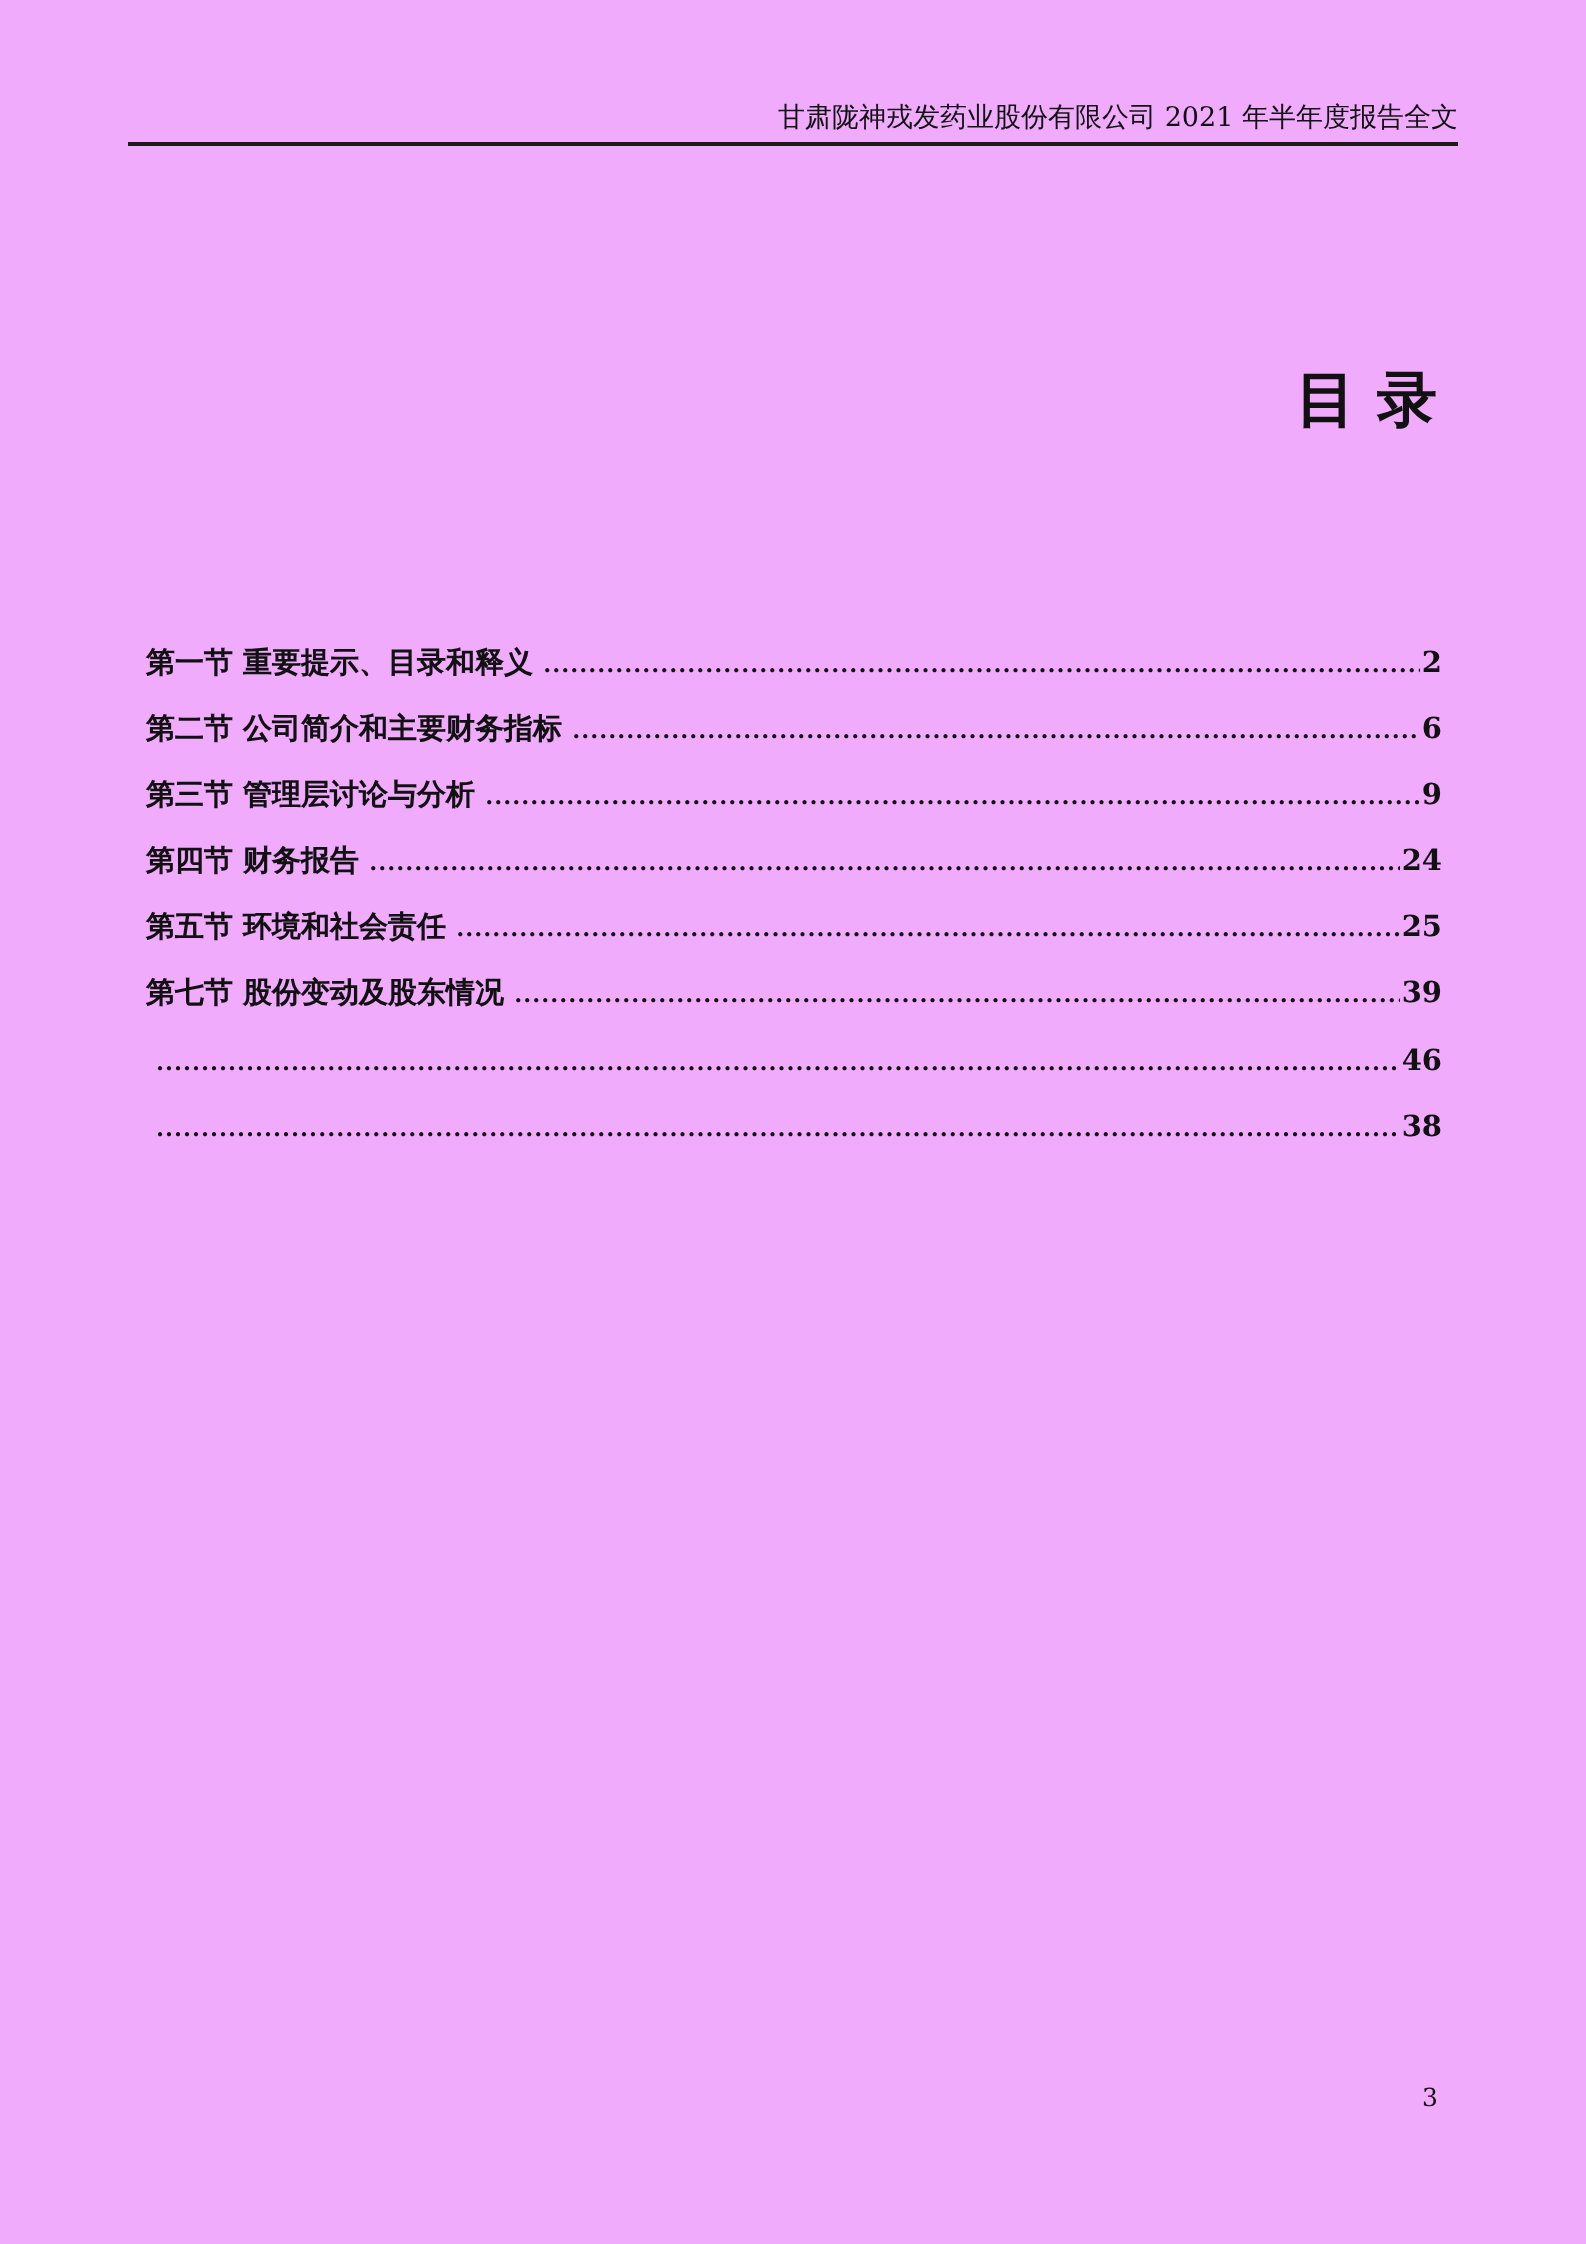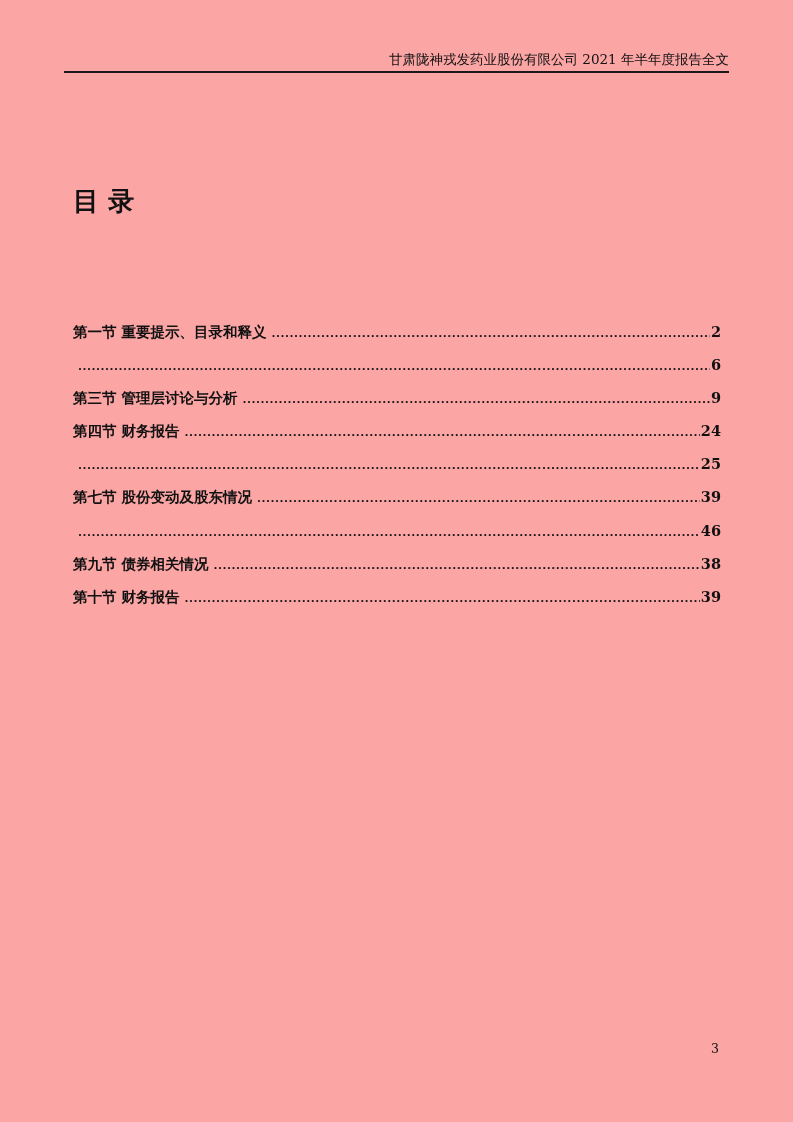--- a/index.html
+++ b/index.html
@@ -5,40 +5,40 @@
   html, body {
     margin: 0;
     padding: 0;
     background: #ffffff;
   }
   .page {
     position: relative;
     width: 793px;
     height: 1122px;
     margin: 0 auto;
-    background: #fca5a5;
+    background: #f0abfc;
     box-sizing: border-box;
     padding: 0 64px;
     font-family: "DejaVu Serif", "Liberation Serif", serif;
     color: #111111;
     overflow: hidden;
   }
   .header {
     padding-top: 51px;
     padding-bottom: 3px;
     text-align: right;
     font-size: 13.5px;
     line-height: 17px;
     border-bottom: 2px solid #1a1a1a;
     white-space: nowrap;
   }
   .doc-title {
     margin-top: 106px;
-    text-align: left;
-    font-size: 26px;
+    text-align: right;
+    font-size: 30px;
     line-height: 44px;
     font-weight: bold;
     letter-spacing: 0.35em;
     padding-left: 0.35em; 
   }
   .toc {
     margin-top: 92px;
     padding-left: 9px;
     padding-right: 8px;
   }
@@ -92,62 +92,58 @@
 
   <div class="toc">
 
     <div class="toc-row">
       <span class="toc-label">第一节 重要提示、目录和释义</span>
       <span class="toc-leader"></span>
       <span class="toc-page">2</span>
     </div>
 
     <div class="toc-row">
+      <span class="toc-label">第二节 公司简介和主要财务指标</span>
       <span class="toc-leader"></span>
       <span class="toc-page">6</span>
     </div>
 
     <div class="toc-row">
       <span class="toc-label">第三节 管理层讨论与分析</span>
       <span class="toc-leader"></span>
       <span class="toc-page">9</span>
     </div>
 
     <div class="toc-row">
       <span class="toc-label">第四节 财务报告</span>
       <span class="toc-leader"></span>
       <span class="toc-page">24</span>
     </div>
 
     <div class="toc-row">
+      <span class="toc-label">第五节 环境和社会责任</span>
       <span class="toc-leader"></span>
       <span class="toc-page">25</span>
     </div>
 
 
     <div class="toc-row">
       <span class="toc-label">第七节 股份变动及股东情况</span>
       <span class="toc-leader"></span>
       <span class="toc-page">39</span>
     </div>
 
     <div class="toc-row">
       <span class="toc-leader"></span>
       <span class="toc-page">46</span>
     </div>
 
     <div class="toc-row">
-      <span class="toc-label">第九节 债券相关情况</span>
       <span class="toc-leader"></span>
       <span class="toc-page">38</span>
     </div>
 
-    <div class="toc-row">
-      <span class="toc-label">第十节 财务报告</span>
-      <span class="toc-leader"></span>
-      <span class="toc-page">39</span>
-    </div>
 
   </div>
 
   <div class="footer-pagenum">3</div>
 
 </div>
 
 </body></html>

